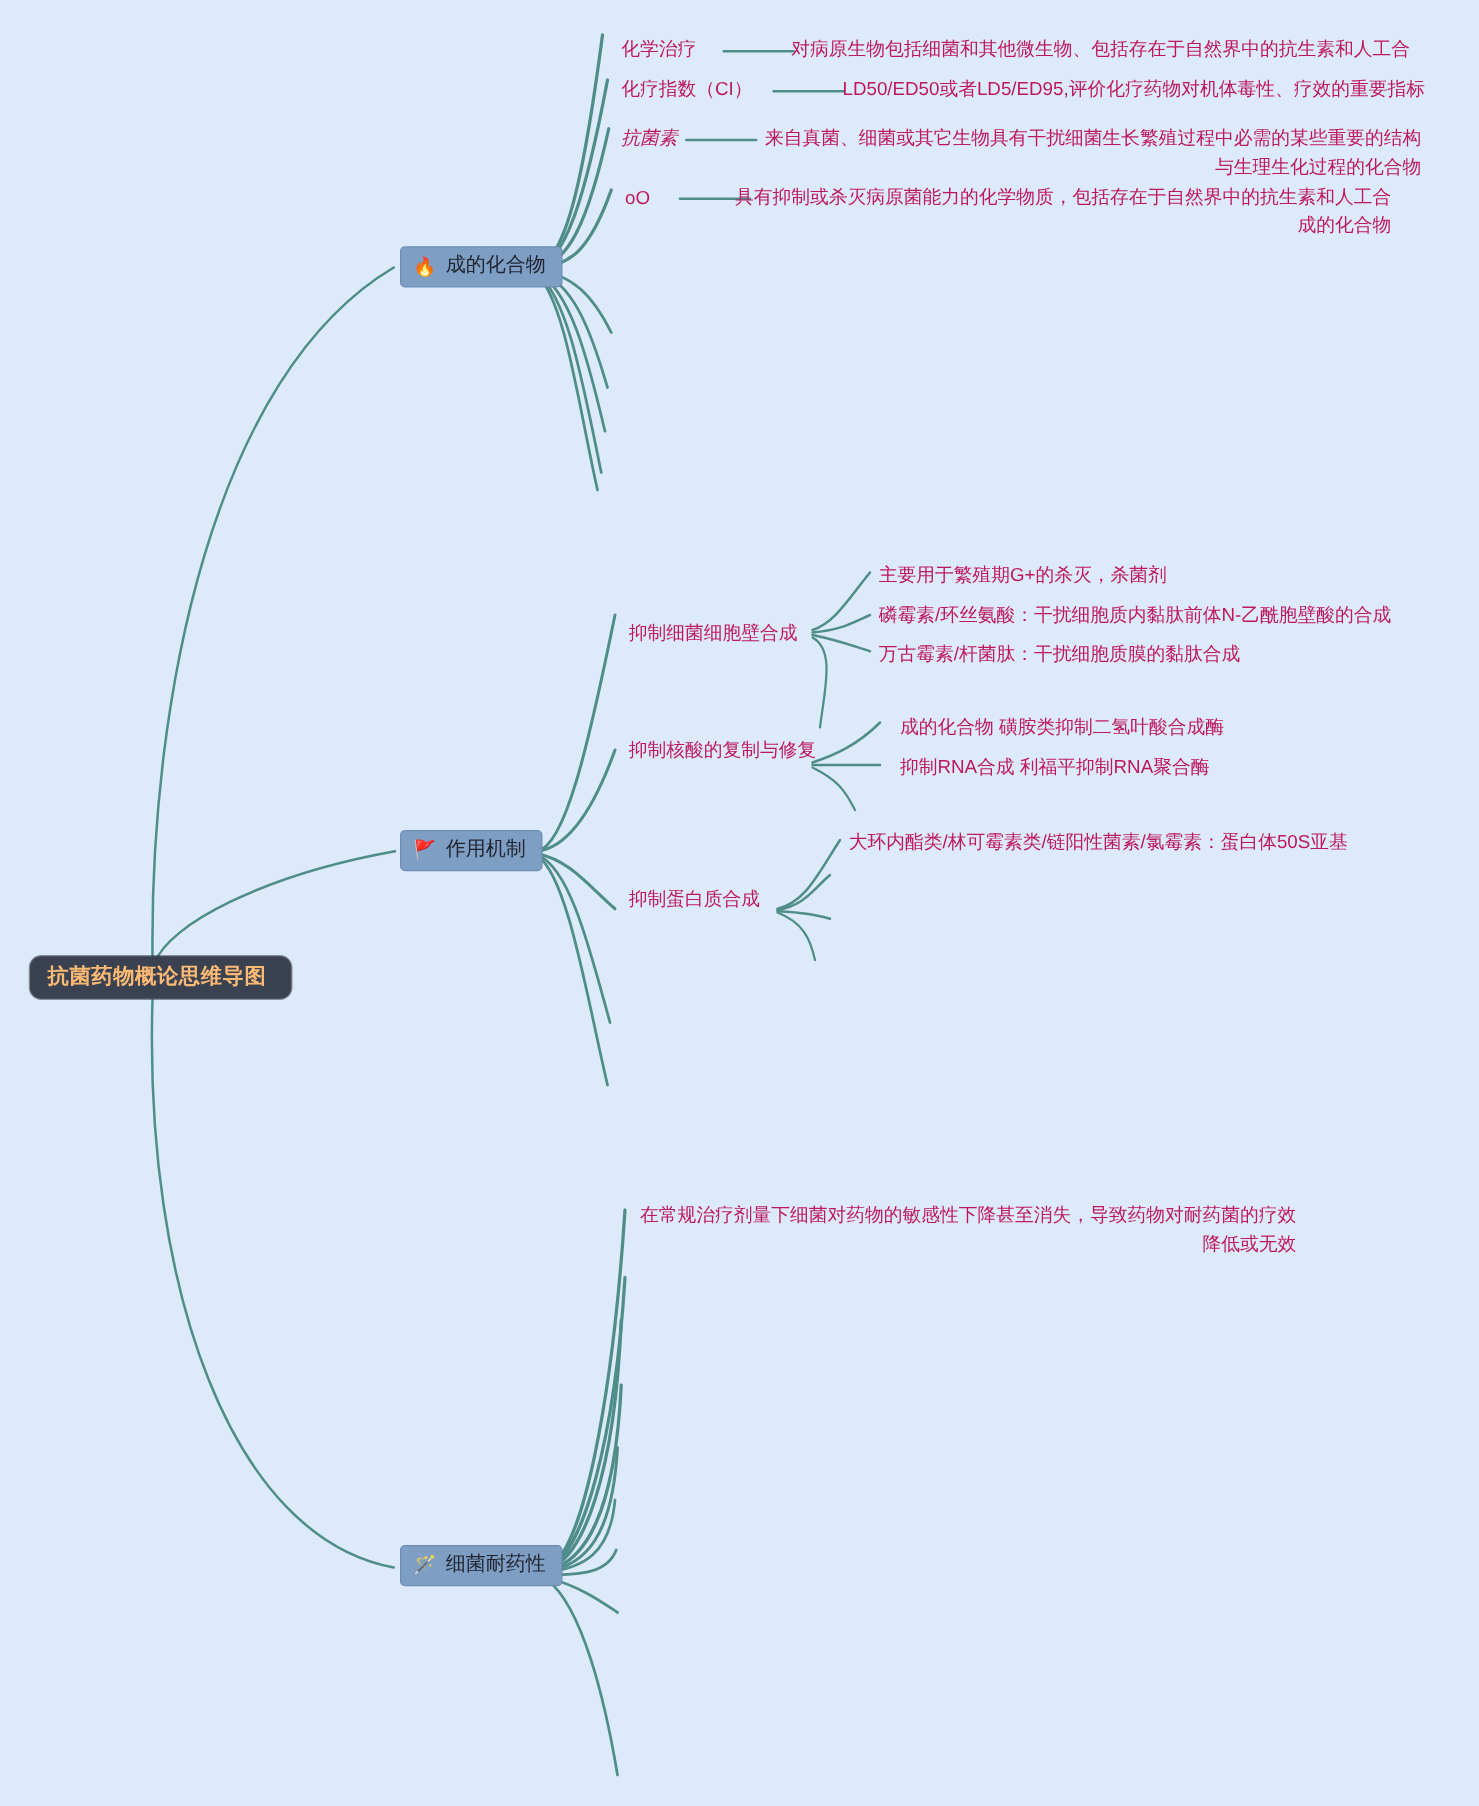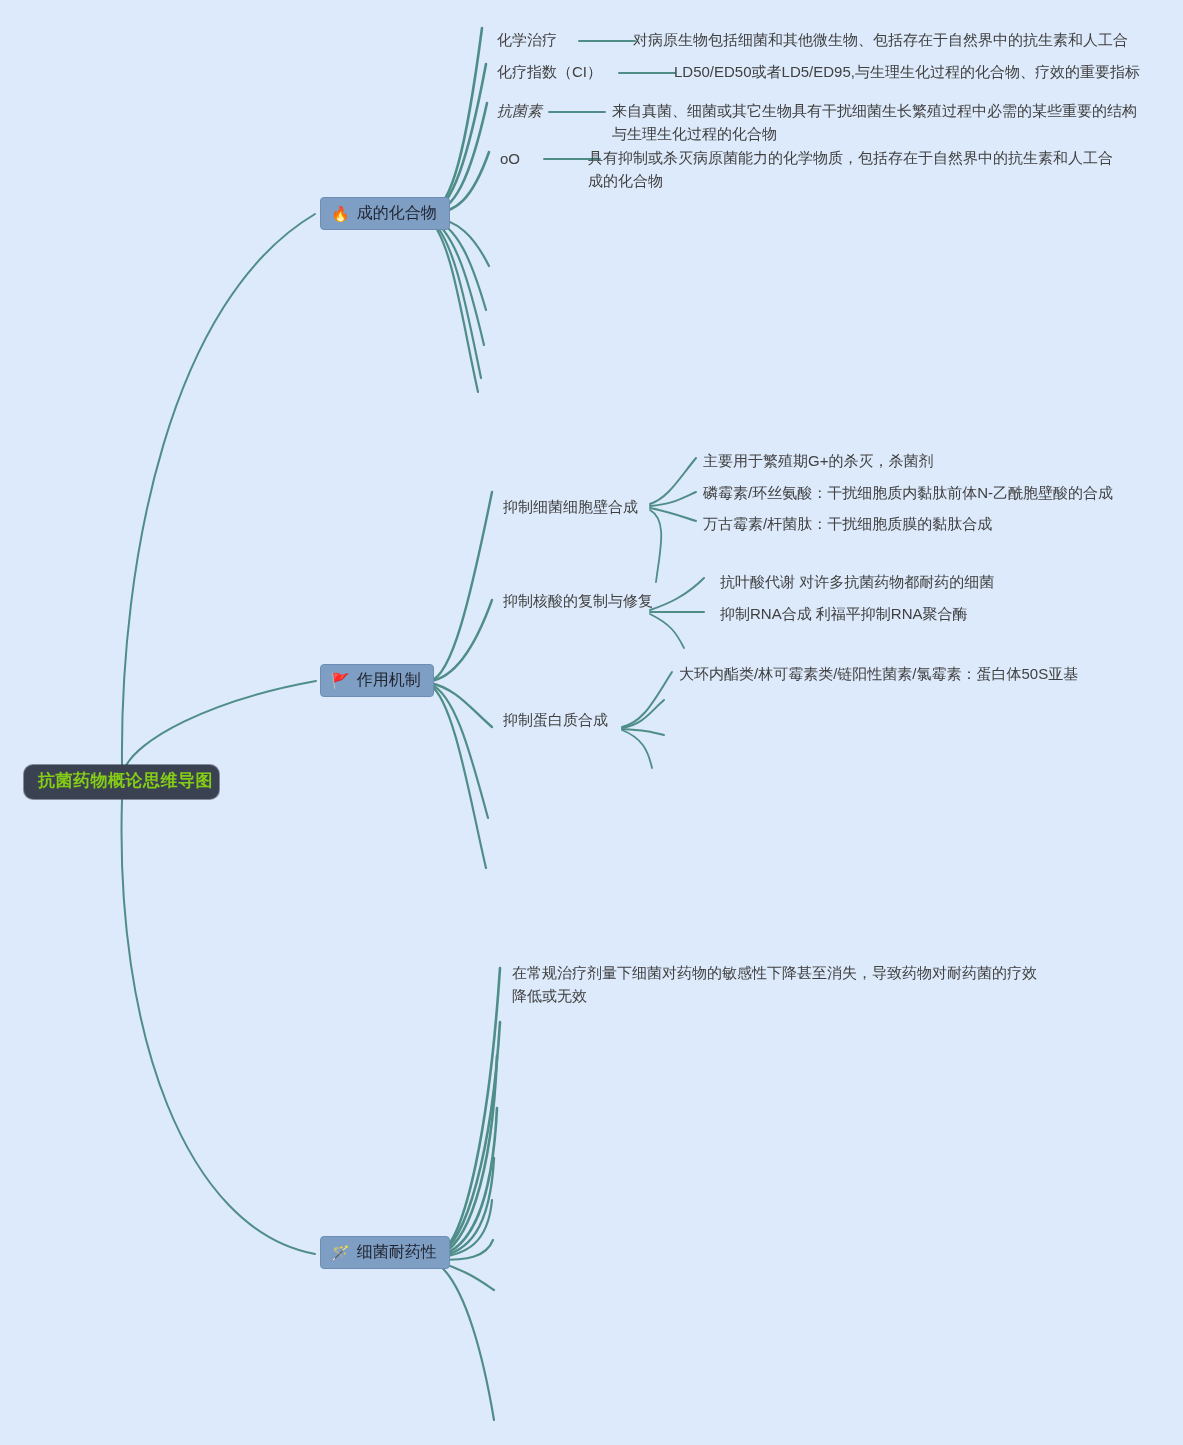--- a/index.html
+++ b/index.html
@@ -24,25 +24,25 @@
     pointer-events: none;
   }
   .node {
     position: absolute;
     box-sizing: border-box;
   }
   
   .root-node {
     background: #3a4151;
     border-radius: 9px;
-    color: #84cc16;
+    color: #fdba74;
     font-size: 17px;
     font-weight: bold;
     letter-spacing: 0.5px;
-    padding: 7px 6px 8px 14px;
+    padding: 7px 20px 8px 14px;
     line-height: 1.1;
     white-space: nowrap;
     box-shadow: 0 0 0 1px rgba(40,46,58,0.5);
   }
   
   .branch-node {
     background: #7f9ec4;
     border: 1px solid #6e8db5;
     border-radius: 4px;
     color: #1f2430;
@@ -55,24 +55,25 @@
     gap: 7px;
   }
   .branch-node .emoji {
     font-size: 15px;
     line-height: 1;
     display: inline-block;
   }
   
   .leaf {
     position: absolute;
-    color: #404040;
+    color: #be185d;
     font-size: 15px;
     line-height: 1.5;
     white-space: pre;
+    text-align: right;
   }
   .leaf.topic {
     font-size: 15px;
   }
   .hline {
     position: absolute;
     height: 2px;
     background: #4f8d88;
     border-radius: 1px;
   }
@@ -139,21 +140,21 @@
     <span class="emoji">🔥</span>
     <span>成的化合物</span>
   </div>
 
   <div class="leaf topic" style="left:497px; top:29px;">化学治疗</div>
   <div class="hline" style="left:578px; top:40px; width:58px;"></div>
   <div class="leaf" style="left:633px; top:29px;">对病原生物包括细菌和其他微生物、包括存在于自然界中的抗生素和人工合</div>
 
   <div class="leaf topic" style="left:497px; top:61px;">化疗指数（CI）</div>
   <div class="hline" style="left:618px; top:72px; width:58px;"></div>
-  <div class="leaf" style="left:674px; top:61px;">LD50/ED50或者LD5/ED95,与生理生化过程的化合物、疗效的重要指标</div>
+  <div class="leaf" style="left:674px; top:61px;">LD50/ED50或者LD5/ED95,评价化疗药物对机体毒性、疗效的重要指标</div>
 
   <div class="leaf topic" style="left:497px; top:100px;font-style:italic;">抗菌素</div>
   <div class="hline" style="left:548px; top:111px; width:58px;"></div>
   <div class="leaf" style="left:612px; top:100px;">来自真菌、细菌或其它生物具有干扰细菌生长繁殖过程中必需的某些重要的结构
 与生理生化过程的化合物</div>
 
   <div class="leaf topic" style="left:500px; top:148px;">oO</div>
   <div class="hline" style="left:543px; top:158px; width:58px;"></div>
   <div class="leaf" style="left:588px; top:147px;">具有抑制或杀灭病原菌能力的化学物质，包括存在于自然界中的抗生素和人工合
 成的化合物</div>
@@ -162,21 +163,21 @@
     <span class="emoji">🚩</span>
     <span>作用机制</span>
   </div>
 
   <div class="leaf topic" style="left:503px; top:496px;">抑制细菌细胞壁合成</div>
   <div class="leaf" style="left:703px; top:450px;">主要用于繁殖期G+的杀灭，杀菌剂</div>
   <div class="leaf" style="left:703px; top:482px;">磷霉素/环丝氨酸：干扰细胞质内黏肽前体N-乙酰胞壁酸的合成</div>
   <div class="leaf" style="left:703px; top:513px;">万古霉素/杆菌肽：干扰细胞质膜的黏肽合成</div>
 
   <div class="leaf topic" style="left:503px; top:590px;">抑制核酸的复制与修复</div>
-  <div class="leaf" style="left:720px; top:571px;">抗叶酸代谢 对许多抗菌药物都耐药的细菌</div>
+  <div class="leaf" style="left:720px; top:571px;">成的化合物 磺胺类抑制二氢叶酸合成酶</div>
   <div class="leaf" style="left:720px; top:603px;">抑制RNA合成 利福平抑制RNA聚合酶</div>
 
   <div class="leaf topic" style="left:503px; top:709px;">抑制蛋白质合成</div>
   <div class="leaf" style="left:679px; top:663px;">大环内酯类/林可霉素类/链阳性菌素/氯霉素：蛋白体50S亚基</div>
 
   <div class="node branch-node" style="left:320px; top:1236px;">
     <span class="emoji">🪄</span>
     <span>细菌耐药性</span>
   </div>
 

